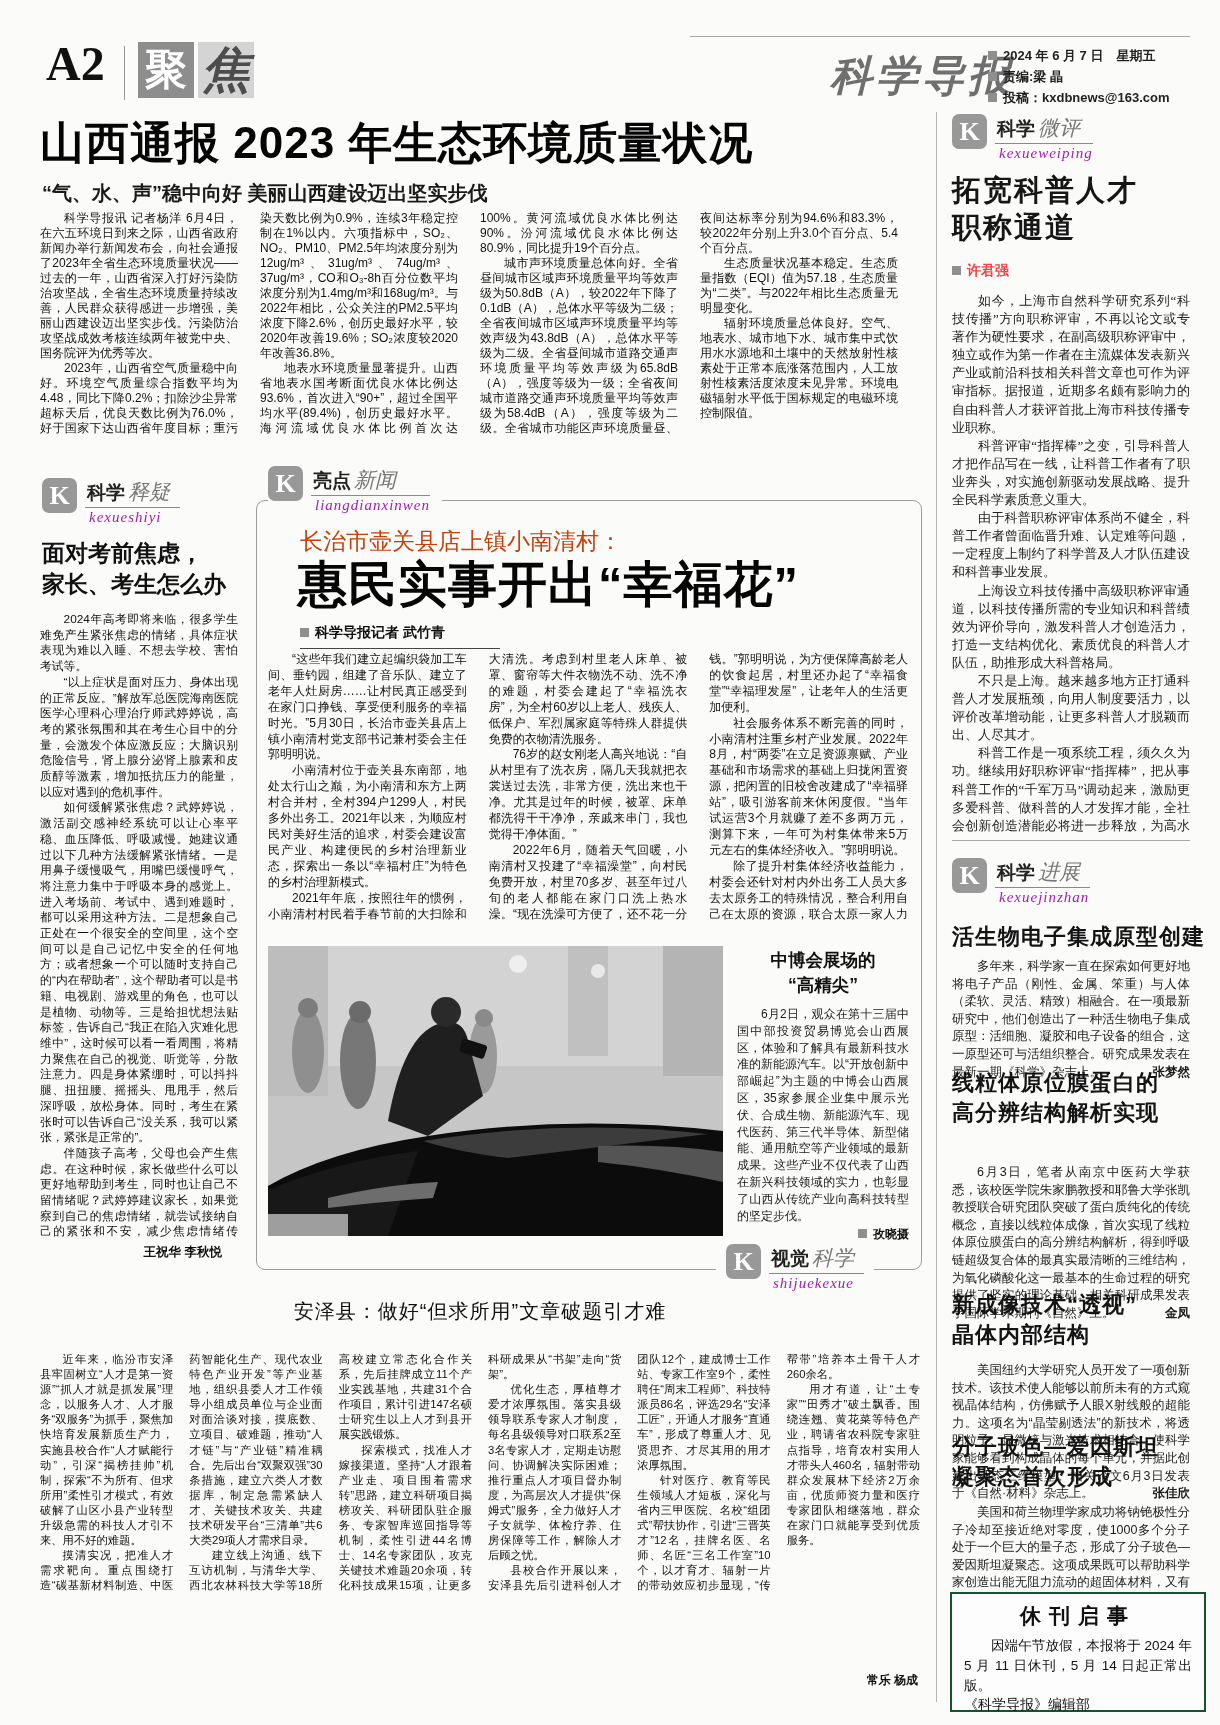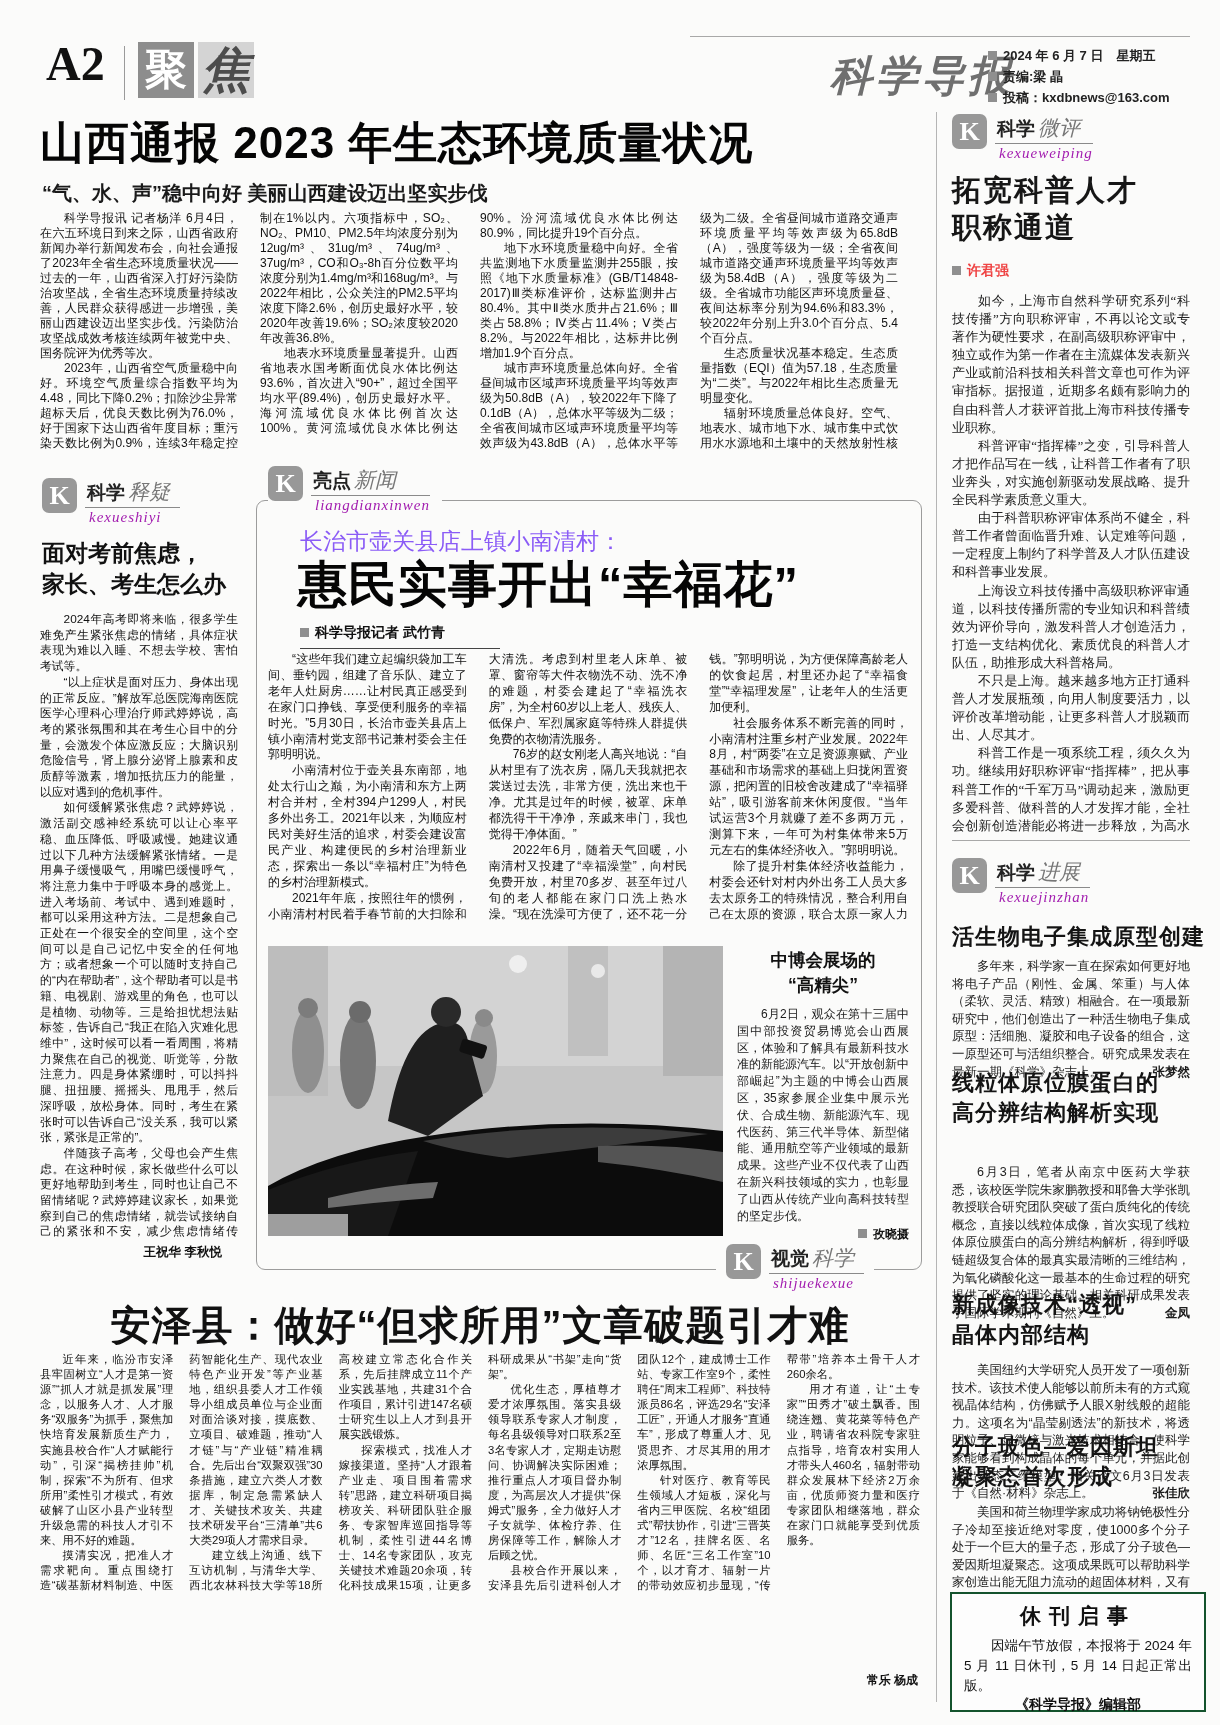--- a/index.html
+++ b/index.html
@@ -36,37 +36,37 @@
   .sbhead{font-size:29px;font-weight:800;line-height:37px;color:#161616;letter-spacing:2px;}
   .auline{font-size:14px;font-weight:bold;color:#ef4444;}
   .kaiti{font-family:"Liberation Serif",serif;}
   .wpbody{font-size:13px;line-height:18.1px;height:540px;overflow:hidden;color:#222;}
   .jztitle{font-size:22px;font-weight:800;line-height:30px;color:#141414;letter-spacing:1px;}
   .jzbody{font-size:12.5px;line-height:17.6px;color:#1c1c1c;}
   .au{float:right;font-weight:bold;}
   .noticebox{border:2px solid #14532d;background:#fdfdfd;}
   .ntitle{font-size:21px;font-weight:900;letter-spacing:8px;text-align:center;}
   .nbody{font-size:13.5px;line-height:20px;}
-  .nsig{font-size:14px;font-weight:bold;text-align:center;text-indent:0;}
+  .nsig{font-size:14px;font-weight:normal;text-align:left;text-indent:0;}
   
   .syhead{font-size:23px;font-weight:900;line-height:31px;}
   .onecol{font-size:11.8px;line-height:15.7px;height:628px;overflow:hidden;}
   .sauth{font-size:12.5px;font-weight:bold;text-align:right;}
   
   .ldbox{border:1px solid #9c9c9c;border-radius:9px;}
-  .kicker{font-size:23px;color:#8b5cf6;font-family:Liberation Mono, monospace;}
+  .kicker{font-size:23px;color:#c2410c;font-family:Liberation Mono, monospace;}
   .ldhead{font-size:49px;font-weight:900;letter-spacing:1px;color:#050505;white-space:nowrap;}
   .byline{font-size:14px;font-weight:bold;border-bottom:1px solid #444;padding-bottom:6px;}
   .cols3{column-count:3;column-gap:22px;font-size:12px;line-height:15.9px;height:284px;overflow:hidden;}
   
   .captitle{font-size:17.5px;font-weight:900;text-align:center;line-height:25px;}
   .capbody{font-size:12px;line-height:16.8px;color:#1a1a1a;}
   .capcredit{font-size:12px;font-weight:bold;text-align:right;margin-top:2px;}
   
-  .bthead{font-size:40px;font-weight:700;text-align:center;letter-spacing:1px;}
+  .bthead{font-size:20px;font-weight:400;text-align:center;letter-spacing:1px;}
   .cols6{column-count:6;column-gap:16px;font-size:11.3px;line-height:15.1px;height:330px;overflow:hidden;}
   .bauth{font-size:12px;font-weight:bold;}
 </style>
 </head>
 <body>
 
 <div class="abs rule" style="left:690px;top:36px;width:500px;height:1px;"></div>
 <div class="abs a2" style="left:46px;top:36px;">A2</div>
 <div class="abs hdiv" style="left:124px;top:46px;height:54px;"></div>
 <div class="abs" style="left:138px;top:42px;display:flex;">
@@ -81,21 +81,20 @@
 </div>
 
 <div class="abs" style="left:936px;top:112px;width:1px;height:1590px;background:#b5b5b5;"></div>
 
 <div class="abs mainhead" style="left:40px;top:114px;">山西通报 2023 年生态环境质量状况</div>
 <div class="abs subhead" style="left:42px;top:180px;">“气、水、声”稳中向好  美丽山西建设迈出坚实步伐</div>
 <div class="abs cols4 jc" style="left:40px;top:211px;width:858px;">
   <p>科学导报讯 记者杨洋  6月4日，在六五环境日到来之际，山西省政府新闻办举行新闻发布会，向社会通报了2023年全省生态环境质量状况——过去的一年，山西省深入打好污染防治攻坚战，全省生态环境质量持续改善，人民群众获得感进一步增强，美丽山西建设迈出坚实步伐。污染防治攻坚战成效考核连续两年被党中央、国务院评为优秀等次。</p>
   <p>2023年，山西省空气质量稳中向好。环境空气质量综合指数平均为4.48，同比下降0.2%；扣除沙尘异常超标天后，优良天数比例为76.0%，好于国家下达山西省年度目标；重污染天数比例为0.9%，连续3年稳定控制在1%以内。六项指标中，SO₂、NO₂、PM10、PM2.5年均浓度分别为12ug/m³、31ug/m³、74ug/m³、37ug/m³，CO和O₃-8h百分位数平均浓度分别为1.4mg/m³和168ug/m³。与2022年相比，公众关注的PM2.5平均浓度下降2.6%，创历史最好水平，较2020年改善19.6%；SO₂浓度较2020年改善36.8%。</p>
   <p>地表水环境质量显著提升。山西省地表水国考断面优良水体比例达93.6%，首次进入“90+”，超过全国平均水平(89.4%)，创历史最好水平。海河流域优良水体比例首次达100%。黄河流域优良水体比例达90%。汾河流域优良水体比例达80.9%，同比提升19个百分点。</p>
-  <p>地下水环境质量稳中向好。全省共监测地下水质量监测井255眼，按照《地下水质量标准》(GB/T14848-2017)Ⅲ类标准评价，达标监测井占80.4%。其中Ⅱ类水质井占21.6%；Ⅲ类占58.8%；Ⅳ类占11.4%；Ⅴ类占8.2%。与2022年相比，达标井比例增加1.9个百分点。</p>
   <p>城市声环境质量总体向好。全省昼间城市区域声环境质量平均等效声级为50.8dB（A），较2022年下降了0.1dB（A），总体水平等级为二级；全省夜间城市区域声环境质量平均等效声级为43.8dB（A），总体水平等级为二级。全省昼间城市道路交通声环境质量平均等效声级为65.8dB（A），强度等级为一级；全省夜间城市道路交通声环境质量平均等效声级为58.4dB（A），强度等级为二级。全省城市功能区声环境质量昼、夜间达标率分别为94.6%和83.3%，较2022年分别上升3.0个百分点、5.4个百分点。</p>
   <p>生态质量状况基本稳定。生态质量指数（EQI）值为57.18，生态质量为“二类”。与2022年相比生态质量无明显变化。</p>
   <p>辐射环境质量总体良好。空气、地表水、城市地下水、城市集中式饮用水水源地和土壤中的天然放射性核素处于正常本底涨落范围内，人工放射性核素活度浓度未见异常。环境电磁辐射水平低于国标规定的电磁环境控制限值。</p>
 
 </div>
 
 <div class="abs seclogo" style="left:952px;top:114px;">
   <div class="kblk">K</div>
   <div class="sectxt">
     <div class="secl1">

